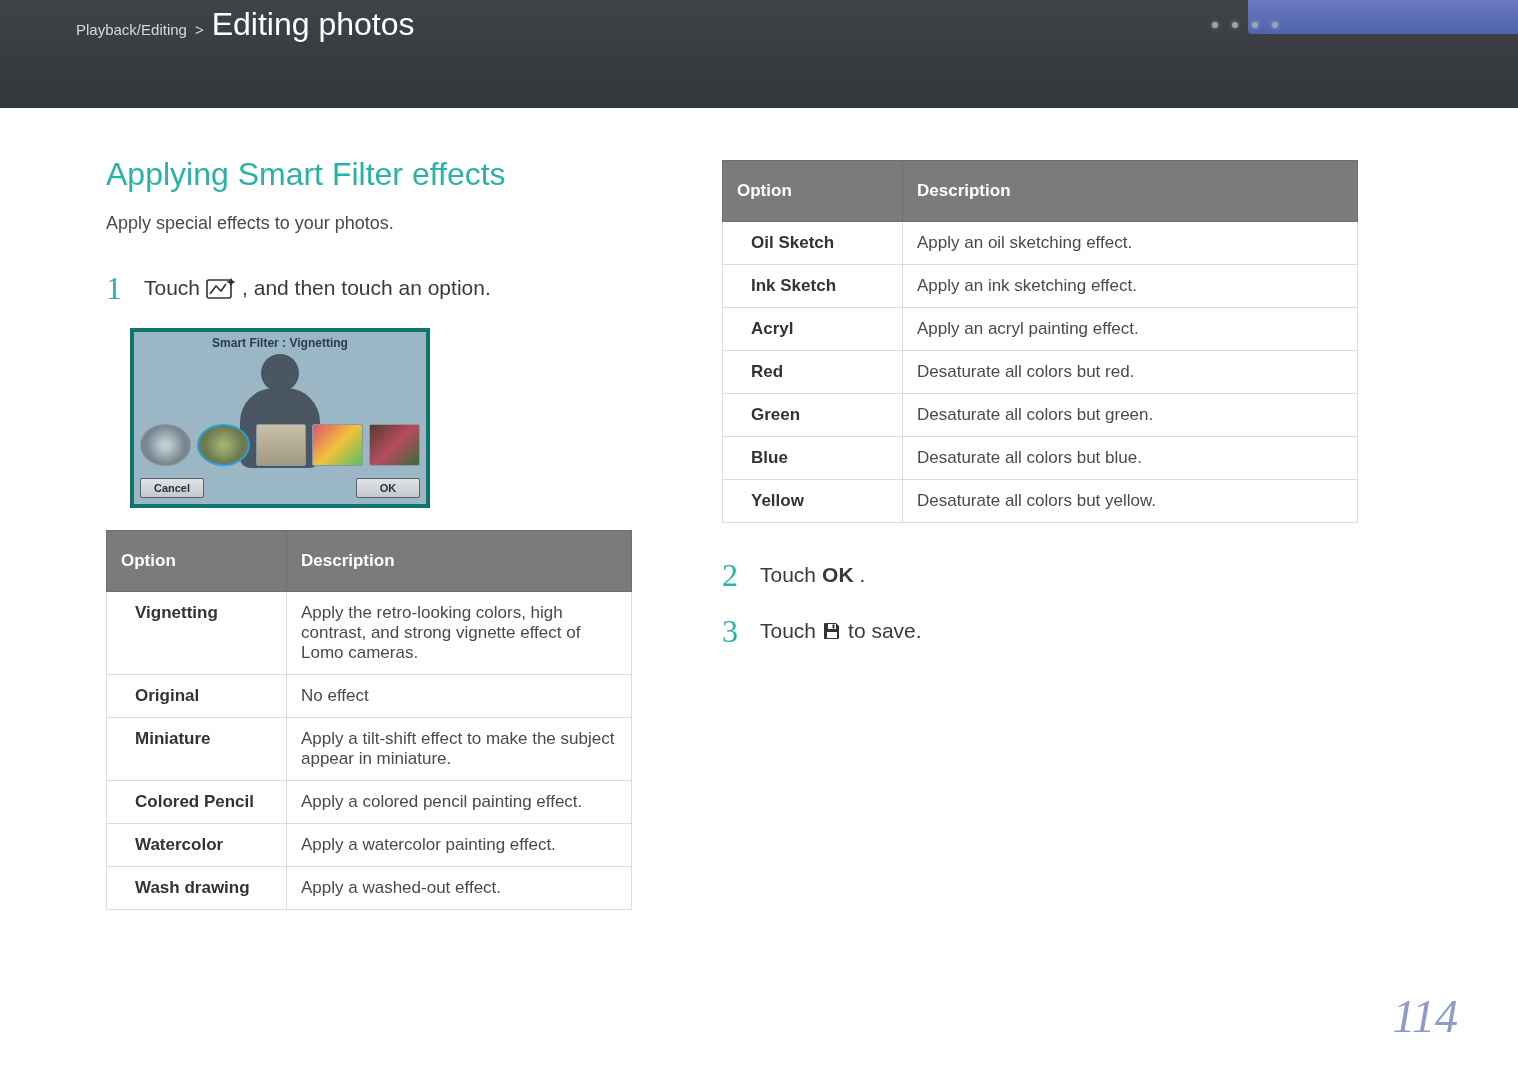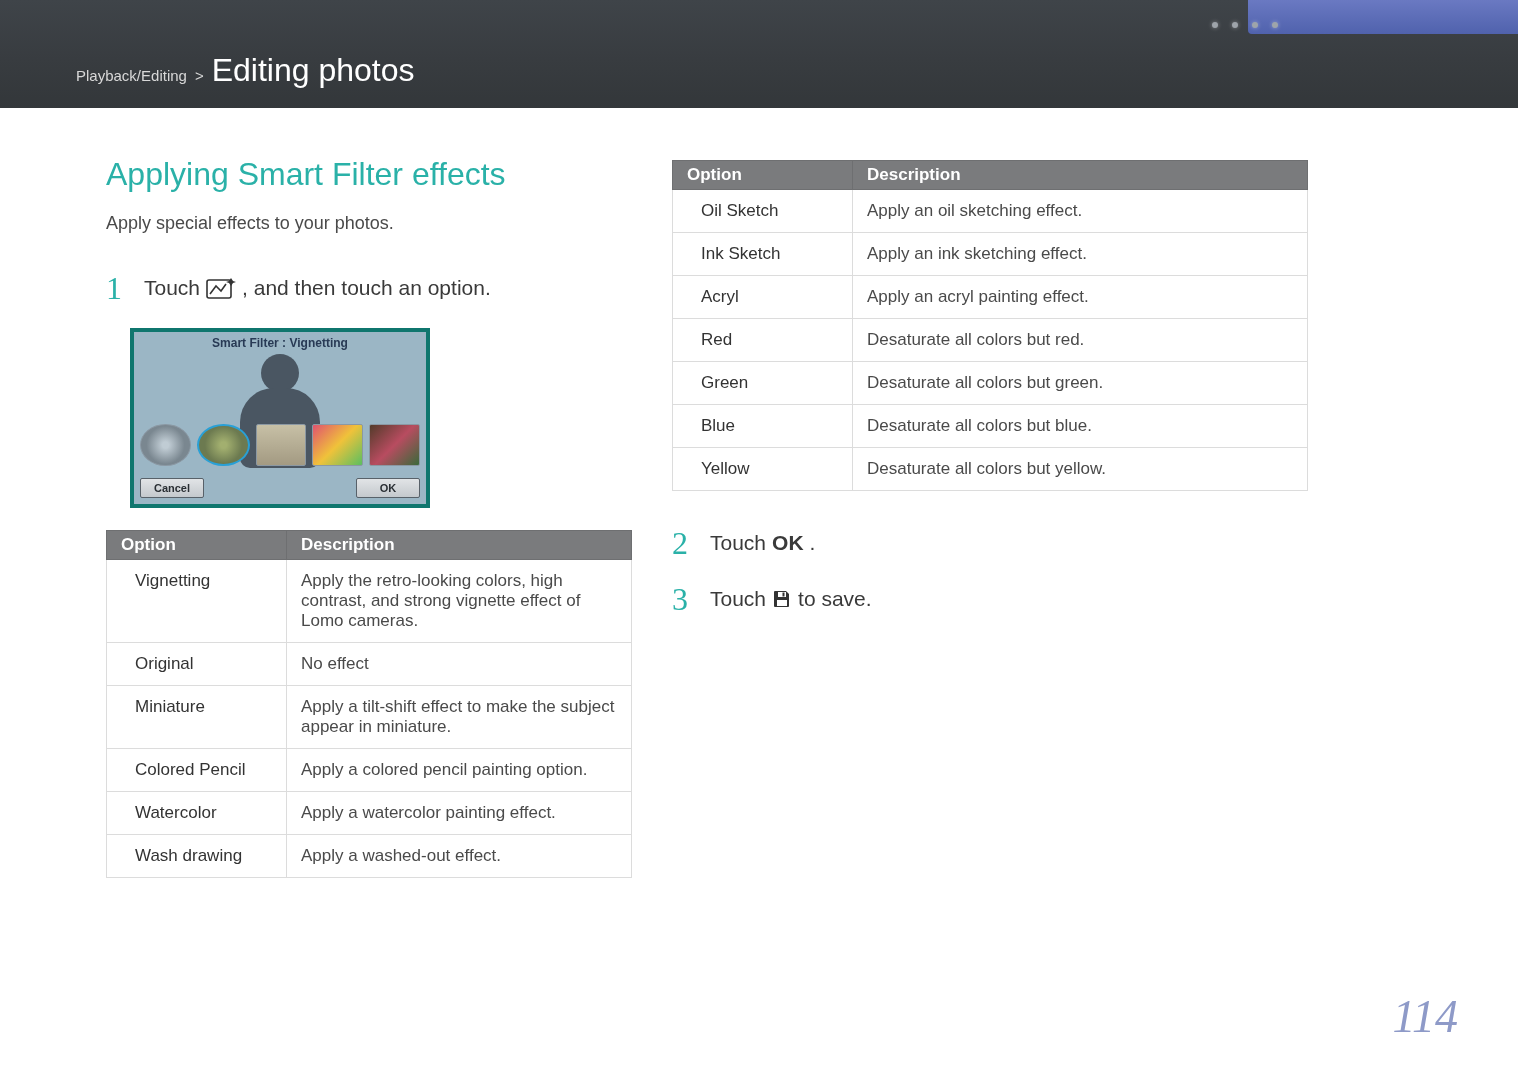--- a/index.html
+++ b/index.html
@@ -10,22 +10,22 @@
     background: #ffffff;
     color: #333;
     position: relative;
     overflow: hidden;
   }
   .topbar {
     height: 108px;
     background: linear-gradient(180deg, #3f4449 0%, #383c40 55%, #33373a 100%);
     position: relative;
     display: flex;
-    align-items: flex-end;
-    padding: 0 0 22px 76px;
+    align-items: flex-start;
+    padding: 8px 0 22px 76px;
     color: #eaeaea;
   }
   .topbar .breadcrumb {
     font-size: 15px;
     color: #d8d8d8;
     line-height: 1;
     display: flex;
     align-items: baseline;
     gap: 8px;
   }
@@ -54,21 +54,21 @@
   .dots span {
     width: 6px;
     height: 6px;
     border-radius: 50%;
     background: #9ea4aa;
     box-shadow: 0 0 4px rgba(255,255,255,.4);
   }
   .content {
     display: flex;
     padding: 48px 60px 0 106px;
-    gap: 36px;
+    gap: 86px;
   }
   .col { flex: 1; max-width: 530px; }
   .col.right { max-width: 640px; }
 
   h2.heading {
     color: #2ab1a8;
     font-size: 32px;
     font-weight: 400;
     margin-bottom: 20px;
   }
@@ -106,30 +106,30 @@
     width: 526px;
     margin-top: 4px;
     font-size: 17px;
   }
   table.opt.right-table { width: 636px; }
   table.opt th {
     background: #7a7b7d;
     color: #fff;
     font-weight: 700;
     text-align: left;
-    padding: 4px 14px;
+    padding: 20px 14px;
     border: 1px solid #6e6f71;
   }
   table.opt td {
     padding: 11px 14px;
     border: 1px solid #dcdcdc;
     color: #4a4a4a;
     vertical-align: top;
   }
-  table.opt td.opt-name { font-weight: 400; color: #333; width: 180px; padding-left: 28px; }
+  table.opt td.opt-name { font-weight: 700; color: #333; width: 180px; padding-left: 28px; }
   table.opt.right-table td.opt-name { width: 180px; }
 
   
   .cam-shot {
     width: 300px;
     height: 180px;
     border: 4px solid #0f766e;
     background: #9bb6c5;
     position: relative;
     margin: 10px 0 22px 24px;
@@ -292,21 +292,21 @@
         <tr>
           <td class="opt-name">Original</td>
           <td>No effect</td>
         </tr>
         <tr>
           <td class="opt-name">Miniature</td>
           <td>Apply a tilt-shift effect to make the subject appear in miniature.</td>
         </tr>
         <tr>
           <td class="opt-name">Colored Pencil</td>
-          <td>Apply a colored pencil painting option.</td>
+          <td>Apply a colored pencil painting effect.</td>
         </tr>
         <tr>
           <td class="opt-name">Watercolor</td>
           <td>Apply a watercolor painting effect.</td>
         </tr>
         <tr>
           <td class="opt-name">Wash drawing</td>
           <td>Apply a washed-out effect.</td>
         </tr>
       </tbody>

